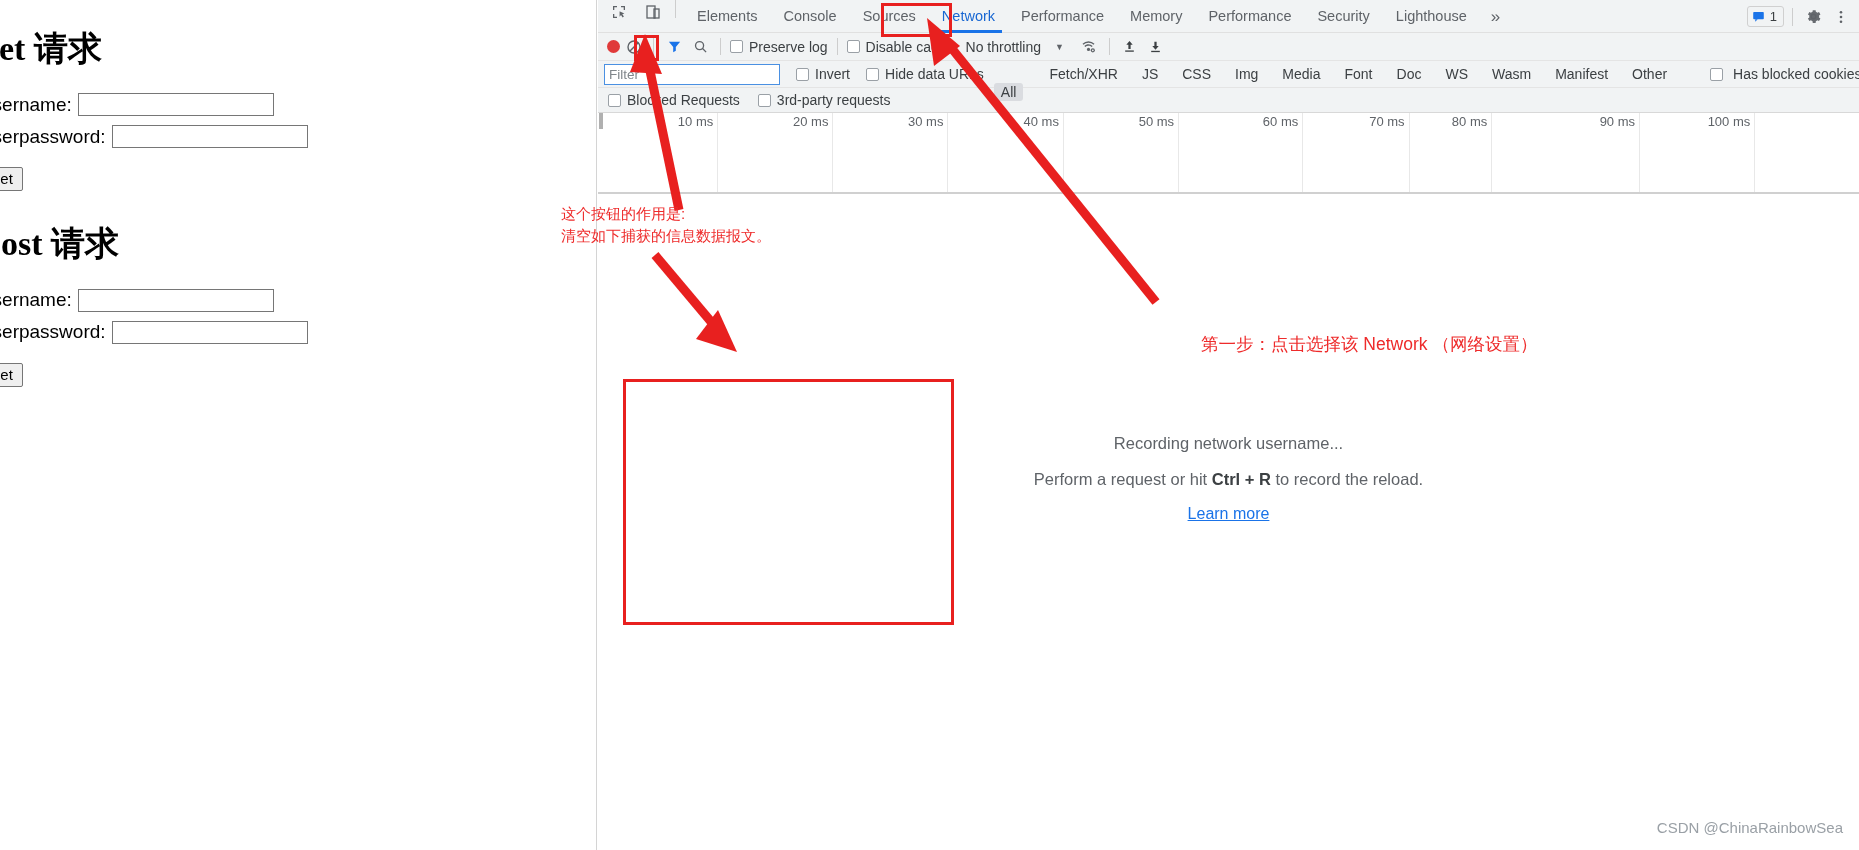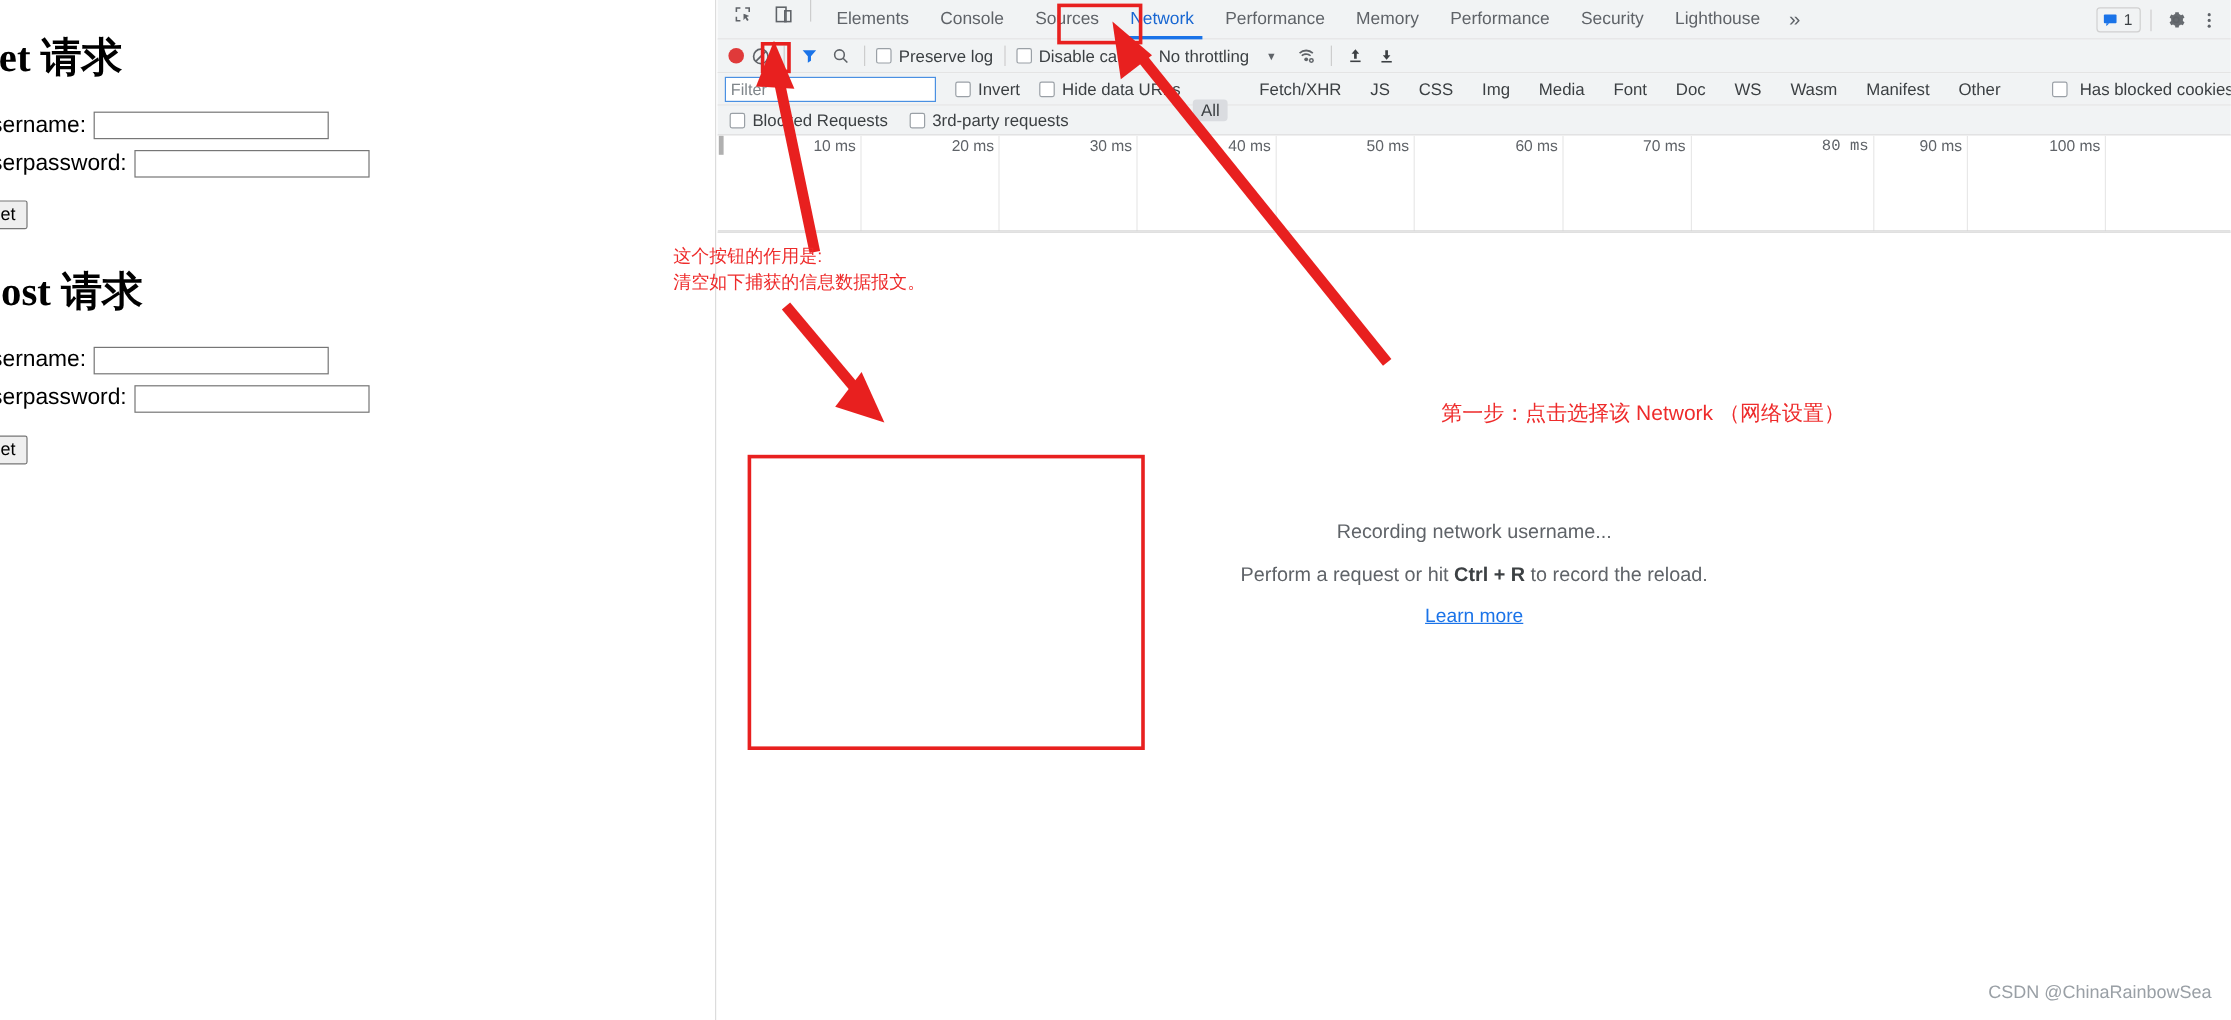--- a/index.html
+++ b/index.html
@@ -400,21 +400,21 @@
           </div>
           <div class="ov-tick" style="left: 465.917px; width: 115.229px;">
             <span>50 ms</span>
           </div>
           <div class="ov-tick" style="left: 590px; width: 115.229px;">
             <span>60 ms</span>
           </div>
           <div class="ov-tick" style="left: 696.376px; width: 115.229px;">
             <span>70 ms</span>
           </div>
-          <div class="ov-tick" style="left: 849px; width: 115.229px; font-family: Liberation Mono, monospace;">
+          <div class="ov-tick" style="left: 779px; width: 115.229px;">
             <span>80 ms</span>
           </div>
           <div class="ov-tick" style="left: 926.835px; width: 115.229px;">
             <span>90 ms</span>
           </div>
           <div class="ov-tick" style="left: 1042.06px; width: 115.229px;">
             <span>100 ms</span>
           </div>
         </div>
       <div class="ov-baseline"></div>

